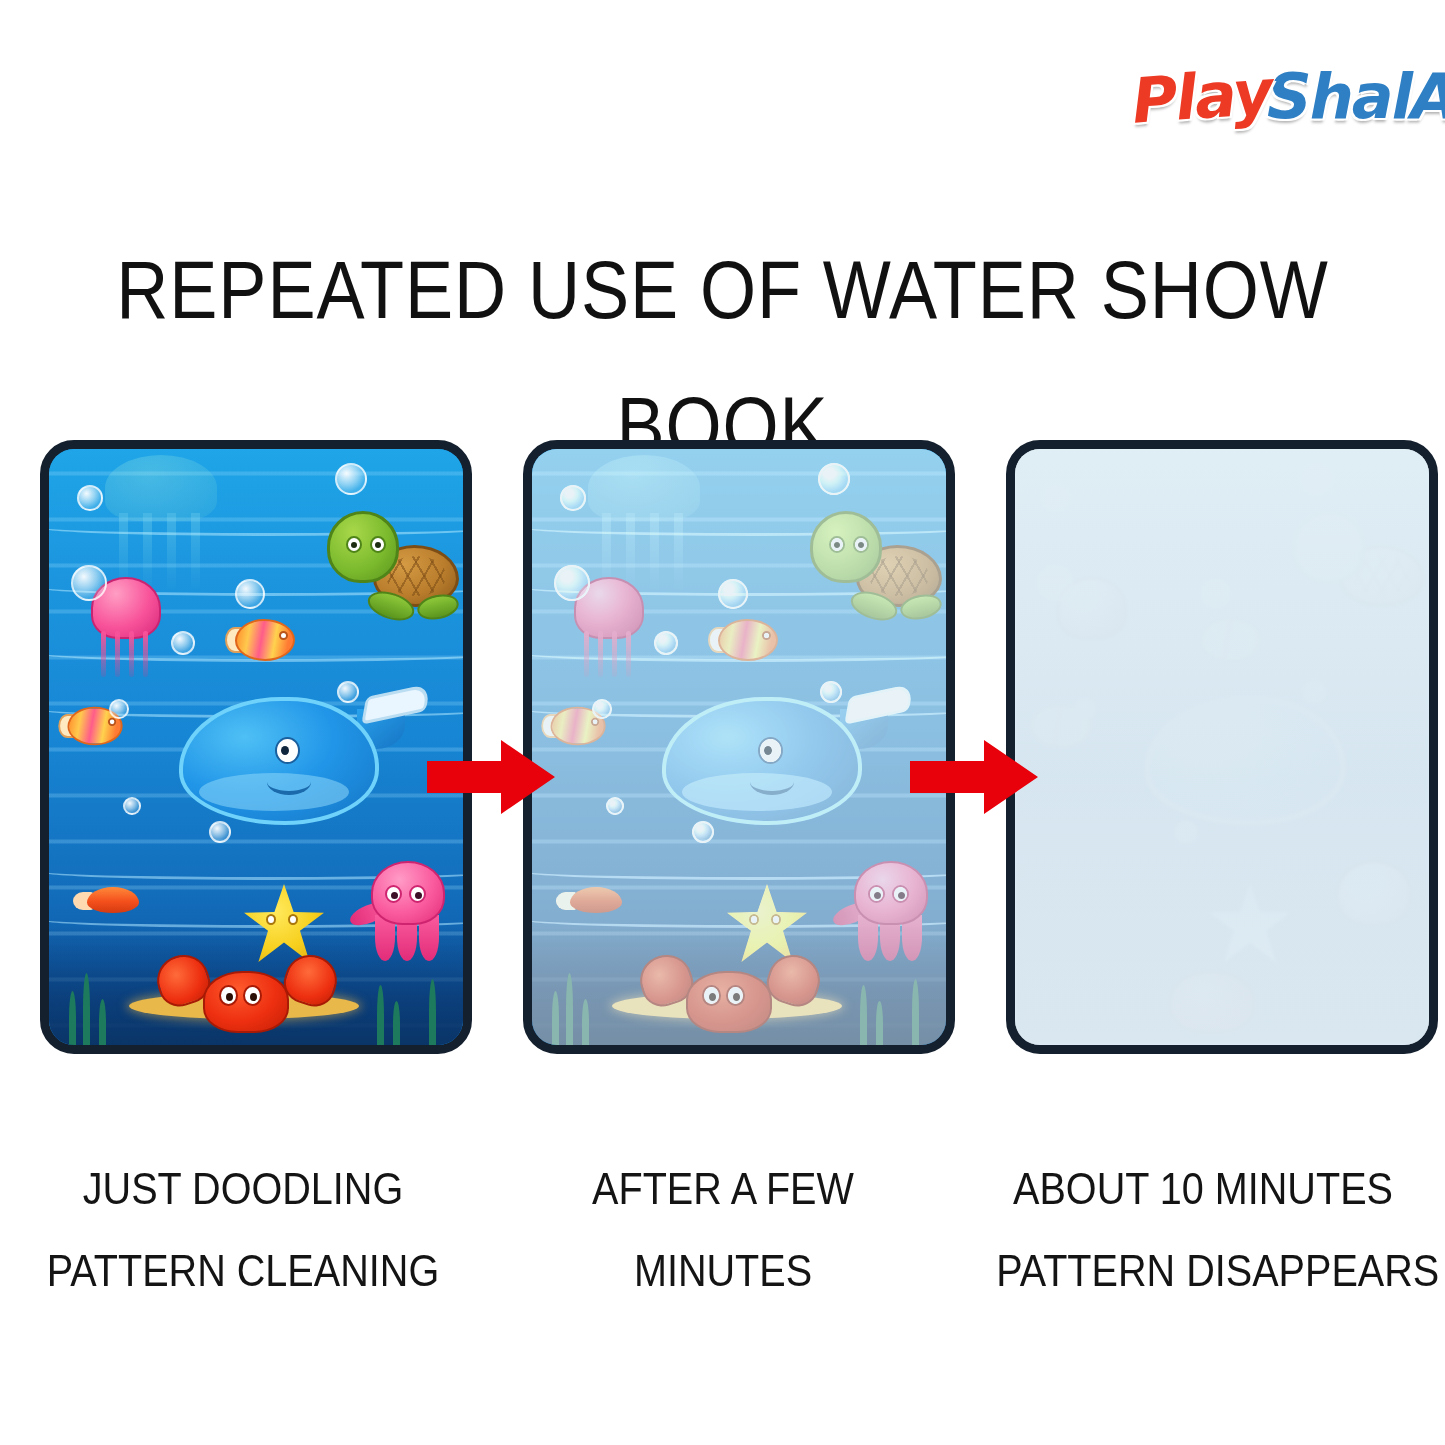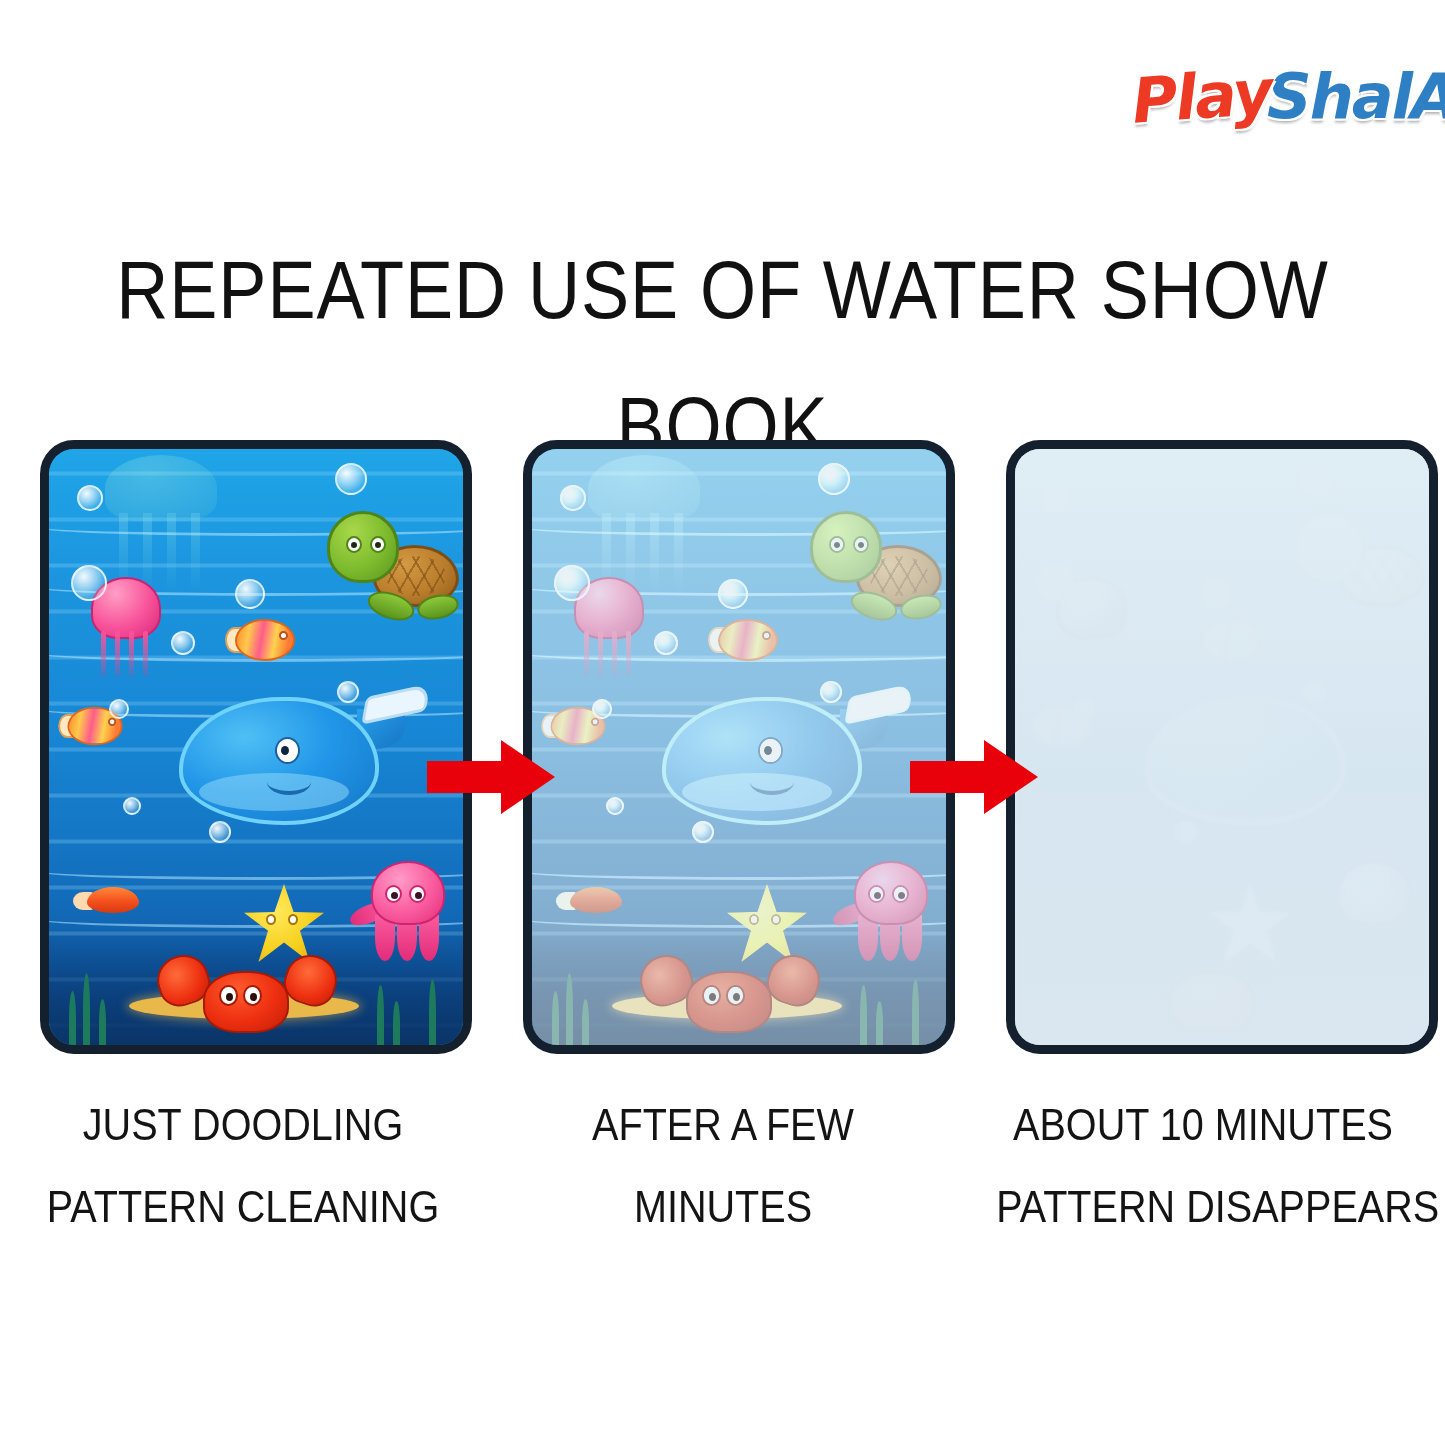--- a/index.html
+++ b/index.html
@@ -556,21 +556,21 @@
     height: 78px;
     z-index: 20;
   }
   #arrow-1 { left: 427px; }
   #arrow-2 { left: 910px; }
   .arrow svg { display: block; width: 128px; height: 78px; }
 
   
   #captions {
     position: absolute;
-    top: 1084px;
+    top: 1148px;
     left: 0;
     width: 1318px;
     height: 180px;
   }
   .caption {
     position: absolute;
     top: 0;
     width: 470px;
     text-align: center;
     font-family: "Liberation Sans Narrow", "Liberation Sans", sans-serif;

